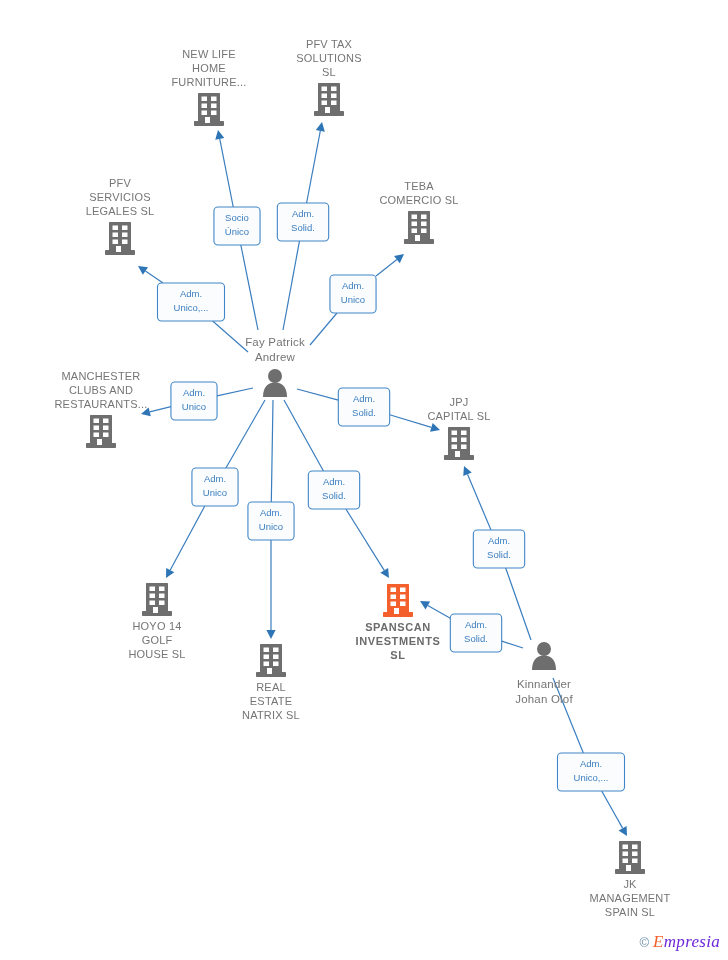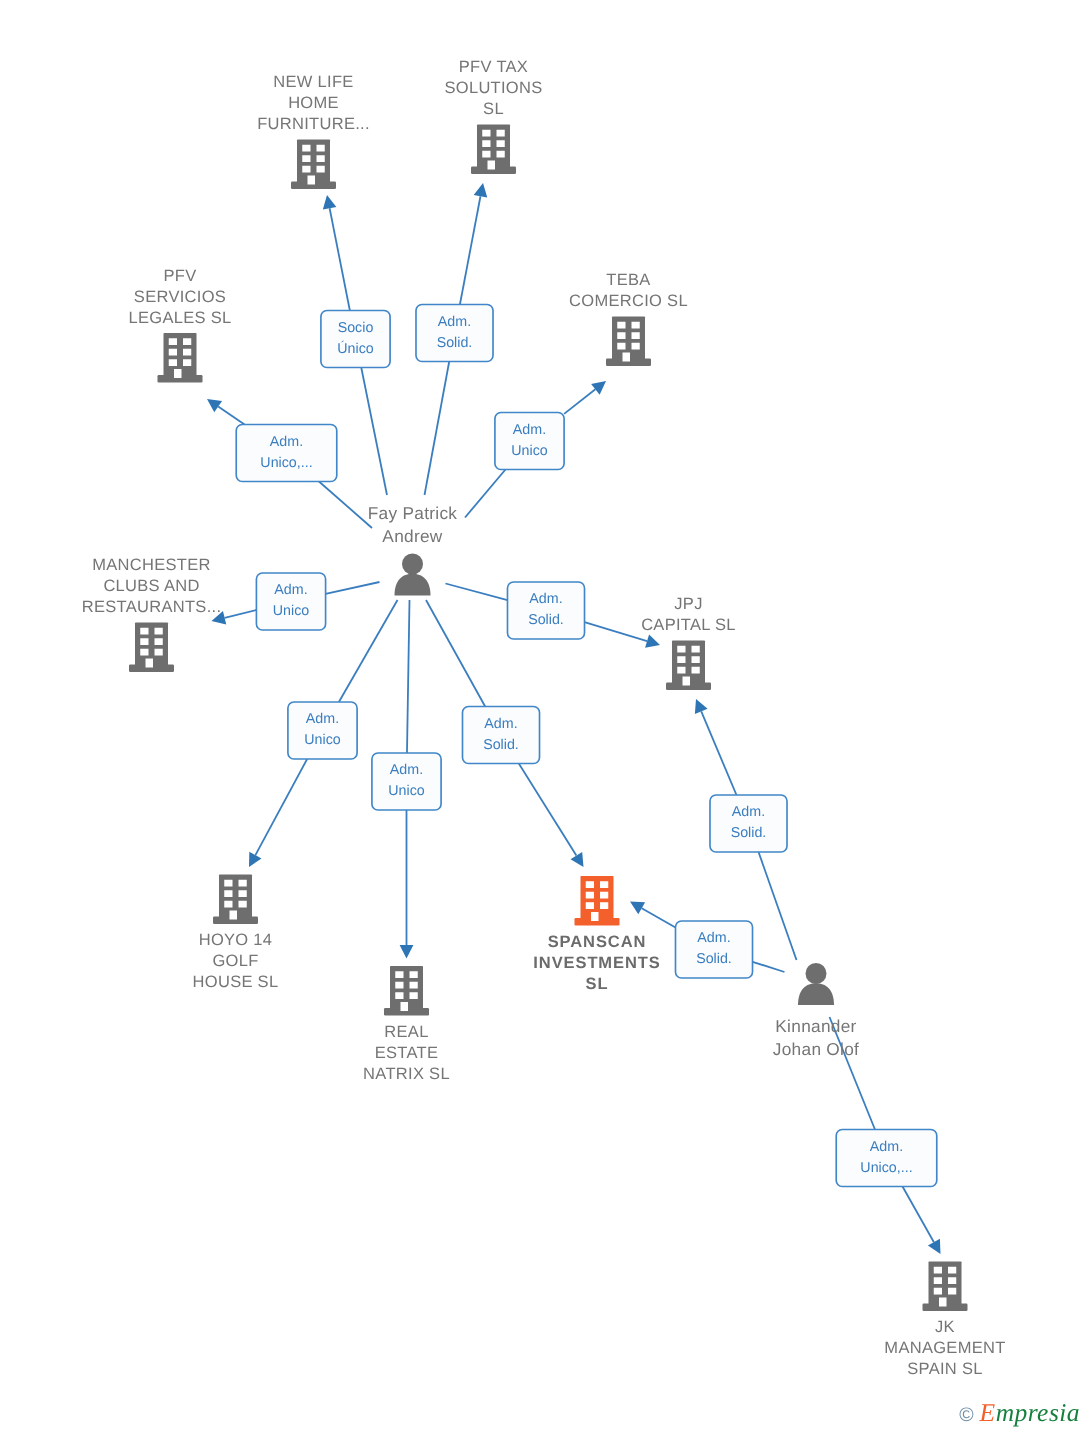--- a/index.html
+++ b/index.html
@@ -74,21 +74,21 @@
     font-family: "Liberation Sans", sans-serif;
   }
   .watermark .brand {
     font-family: "Liberation Serif", serif;
     font-style: italic;
     font-size: 17px;
     color: #f4602c;
     letter-spacing: 0.3px;
   }
   .watermark .brand .tail {
-    color: #15803d;
+    color: #6d28d9;
   }
 </style>
 </head>
 <body>
 
 <svg id="graph-canvas" viewBox="0 0 728 960" xmlns="http://www.w3.org/2000/svg">
   <defs>
     <g id="building-glyph">
       <rect x="-11" y="-17" width="22" height="30" rx="0.5"></rect>
       <rect x="-15" y="11" width="30" height="5" rx="0.8"></rect>

